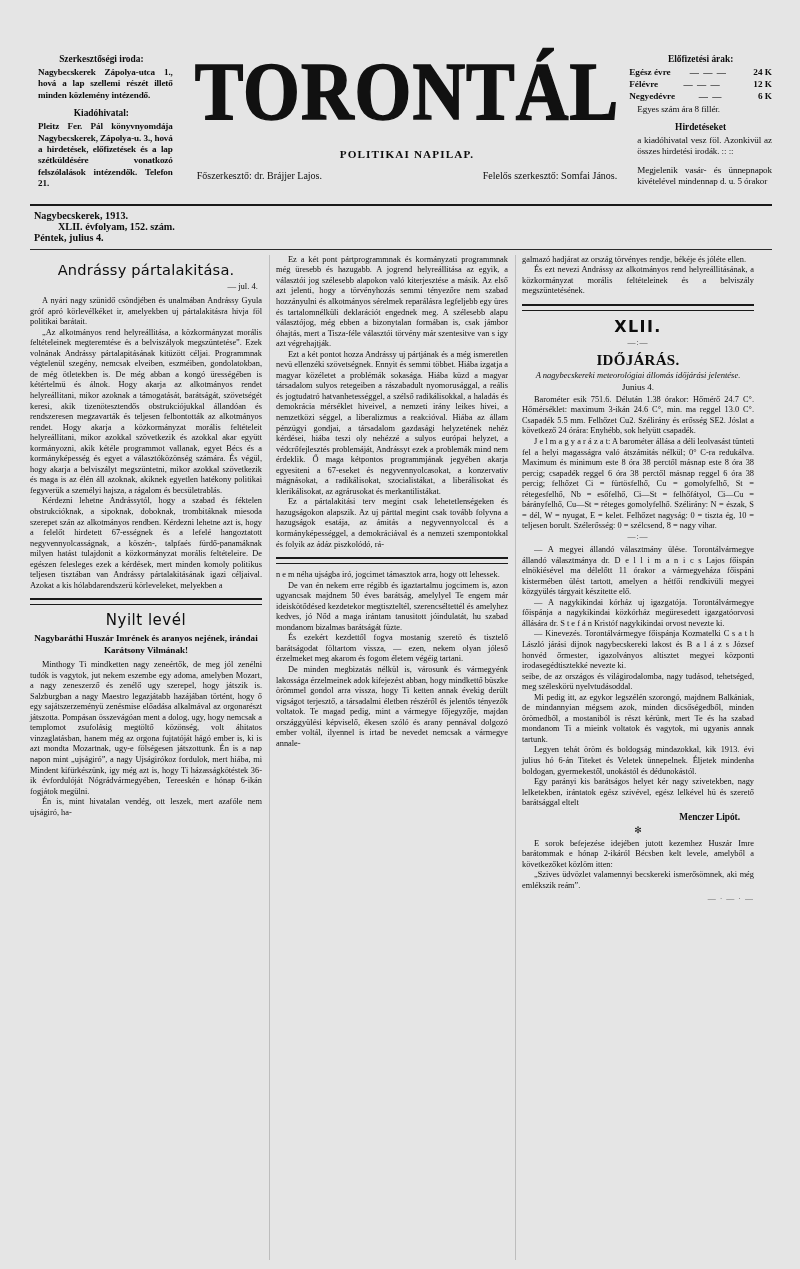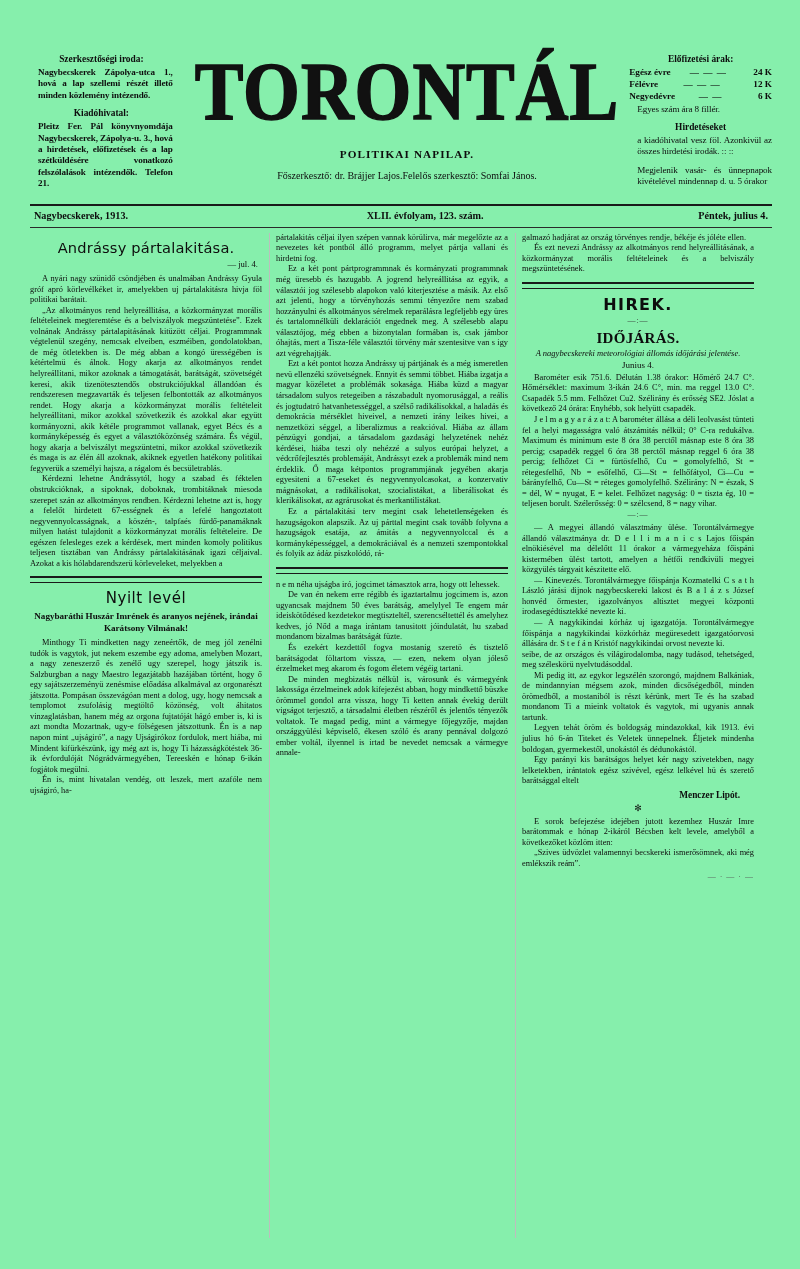--- a/index.html
+++ b/index.html
@@ -14,21 +14,21 @@
     font-family: "Liberation Serif", "DejaVu Serif", serif;
     color: #0d0d0d;
     position: relative;
     overflow: hidden;
   }
   .page {
     width: 800px;
     height: 1269px;
     box-sizing: border-box;
     padding: 52px 28px 10px 30px;
-    background: #86efac;
+    background: #e5e5e5;
     position: relative;
   }
 
   
   .masthead {
     display: flex;
     align-items: flex-start;
     justify-content: space-between;
     gap: 6px;
   }
@@ -82,21 +82,21 @@
     transform-origin: center top;
   }
   .logo-sub {
     margin-top: 26px;
     font-size: 11.2px;
     font-weight: bold;
     letter-spacing: 1.1px;
   }
   .editors {
     display: flex;
-    justify-content: center;
+    justify-content: space-between;
     margin-top: 10px;
     font-size: 10px;
     padding: 0 2px;
   }
 
   
   .rule-thick {
     border: 0;
     border-top: 2.2px solid #1a1a1a;
     margin: 7px 0 0 0;
@@ -105,20 +105,21 @@
     border: 0;
     border-top: 0.9px solid #2a2a2a;
     margin: 2px 0 0 0;
   }
   .dateline {
     display: flex;
     justify-content: space-between;
     font-size: 10.2px;
     font-weight: bold;
     padding: 4px 4px 4px 4px;
+    flex-direction: column;
   }
   .dateline .mid { margin-left: 24px; }
 
   
   .columns {
     display: flex;
     margin-top: 5px;
     height: 1005px;
   }
   .col {
@@ -285,21 +286,21 @@
       <p class="mast-p reg" style="margin-top:1px;">Egyes szám ára 8 fillér.</p>
       <div class="mast-h center">Hirdetéseket</div>
       <p class="mast-p reg">a kiadóhivatal vesz föl. Azonkivül az összes hirdetési irodák. :: ::</p>
       <p class="mast-p reg">Megjelenik vasár- és ünnepnapok kivételével mindennap d. u. 5 órakor</p>
     </div>
   </div>
 
   <hr class="rule-thick">
   <div class="dateline">
     <span>Nagybecskerek, 1913.</span>
-    <span class="mid">XLII. évfolyam, 123. szám.</span>
+    <span class="mid">XLII. évfolyam, 152. szám.</span>
     <span>Péntek, julius 4.</span>
   </div>
   <hr class="rule-thin">
 
   <div class="columns">
 
     <div class="col">
       <h1 class="art-title">Andrássy pártalakitása.</h1>
       <div class="art-date">— jul. 4.</div>
       <p>A nyári nagy szünidő csöndjében és unalmában Andrássy Gyula gróf apró körlevélkéket ir, amelyekben uj pártalakitásra hivja föl politikai barátait.</p>
@@ -310,21 +311,20 @@
 
       <h2 class="letter-title">Nyilt levél</h2>
       <div class="letter-to">Nagybaráthi Huszár Imrének és aranyos nejének, irándai Karátsony Vilmának!</div>
       <p>Minthogy Ti mindketten nagy zeneértők, de meg jól zenélni tudók is vagytok, jut nekem eszembe egy adoma, amelyben Mozart, a nagy zeneszerző és zenélő ugy szerepel, hogy játszik is. Salzburgban a nagy Maestro legazjátabb hazájában történt, hogy ő egy sajátszerzeményü zenésmise előadása alkalmával az orgonarészt játszotta. Pompásan összevágóan ment a dolog, ugy, hogy nemcsak a templomot zsufolásig megtöltő közönség, volt áhitatos vinzaglatásban, hanem még az orgona fujtatóját hágó ember is, ki is azt mondta Mozartnak, ugy-e fölségesen játszottunk. Én is a nap napon mint „ujságiró”, a nagy Ujságirókoz fordulok, mert hiába, mi Mindent kifürkészünk, igy még azt is, hogy Ti házasságkötéstek 36-ik évfordulóját Nógrádvármegyében, Tereeskén e hónap 6-ikán fogjátok megülni.</p>
       <p>Én is, mint hivatalan vendég, ott leszek, mert azafóle nem ujságiró, ha-</p>
     </div>
 
     <div class="col-sep"></div>
 
     <div class="col">
-      <p class="noind">pártalakitás céljai ilyen szépen vannak körülirva, már megelőzte az a nevezetes két pontból álló programm, melyet pártja vallani és hirdetni fog.</p>
       <p>Ez a két pont pártprogrammnak és kormányzati programmnak még üresebb és hazugabb. A jogrend helyreállitása az egyik, a választói jog szélesebb alapokon való kiterjesztése a másik. Az első azt jelenti, hogy a törvényhozás semmi tényezőre nem szabad hozzányulni és alkotmányos sérelmek reparálásra legfeljebb egy üres és tartalomnélküli deklarációt engednek meg. A szélesebb alapu választójog, még ebben a bizonytalan formában is, csak jámbor óhajtás, mert a Tisza-féle választói törvény már szentesitve van s igy azt végrehajtják.</p>
       <p>Ezt a két pontot hozza Andrássy uj pártjának és a még ismeretlen nevü ellenzéki szövetségnek. Ennyit és semmi többet. Hiába izgatja a magyar közéletet a problémák sokasága. Hiába küzd a magyar társadalom sulyos retegeiben a rászabadult nyomorusággal, a reális és jogtudatró hatvanhetességgel, a szélső radikálisokkal, a haladás és demokrácia mérséklet hiveivel, a nemzeti irány leikes hivei, a nemzetközi séggel, a liberalizmus a reakcióval. Hiába az állam pénzügyi gondjai, a társadalom gazdasági helyzetének nehéz kérdései, hiába teszi oly nehézzé a sulyos európai helyzet, a védcrőfejlesztés problemáját, Andrássyt ezek a problemák mind nem érdeklik. Ő maga kétpontos programmjának jegyében akarja egyesiteni a 67-eseket és negyvennyolcasokat, a konzervativ mágnásokat, a radikálisokat, szocialistákat, a liberálisokat és klerikálisokat, az agrárusokat és merkantilistákat.</p>
       <p>Ez a pártalakitási terv megint csak lehetetlenségeken és hazugságokon alapszik. Az uj párttal megint csak tovább folyvna a hazugságok esatája, az ámitás a negyvennyolccal és a kormányképességgel, a demokráciával és a nemzeti szempontokkal és folyik az ádáz piszkolódó, rá-</p>
 
       <div class="divider-2"></div>
 
       <p class="noind">n e m néha ujságba iró, jogcimet támasztok arra, hogy ott lehessek.</p>
       <p>De van én nekem erre régibb és igaztartalmu jogcimem is, azon ugyancsak majdnem 50 éves barátság, amelylyel Te engem már ideiskötődésed kezdetekor megtiszteltél, szerencséltettél és amelyhez kedves, jó Nőd a maga irántam tanusitott jóindulatát, hu szabad mondanom bizalmas barátságát füzte.</p>
       <p>És ezekért kezdettől fogva mostanig szeretö és tisztelő barátságodat föltartom vissza, — ezen, nekem olyan jóleső érzelmeket meg akarom és fogom életem végéig tartani.</p>
       <p>De minden megbizatás nélkül is, városunk és vármegyénk lakossága érzelmeinek adok kifejezést abban, hogy mindkettő büszke örömmel gondol arra vissza, hogy Ti ketten annak évekig derült vigságot terjesztő, a társadalmi életben részéről és jelentős tényezők voltatok. Te magad pedig, mint a vármegye főjegyzője, majdan országgyülési képviselő, ékesen szóló és arany pennával dolgozó ember voltál, ilyennel is irtad be nevedet nemcsak a vármegye annale-</p>
@@ -332,34 +332,34 @@
     </div>
 
     <div class="col-sep"></div>
 
     <div class="col">
       <p class="noind">galmazó hadjárat az ország törvényes rendje, békéje és jóléte ellen.</p>
       <p>És ezt nevezi Andrássy az alkotmányos rend helyreállitásának, a közkormányzat morális feltételeinek és a belviszály megszüntetésének.</p>
 
       <div class="divider-2"></div>
 
-      <h2 class="sec-title">HIREK.</h2>
+      <h2 class="sec-title">XLII.</h2>
       <div class="mini-rule">—:—</div>
 
       <h3 class="sub-title">IDŐJÁRÁS.</h3>
       <div class="sub-ital">A nagybecskereki meteorológiai állomás időjárási jelentése.</div>
       <div class="center-line">Junius 4.</div>
       <p>Barométer esik 751.6. Délután 1.38 órakor: Hőmérő 24.7 C°. Hőmérséklet: maximum 3-ikán 24.6 C°, min. ma reggel 13.0 C°. Csapadék 5.5 mm. Felhőzet Cu2. Szélirány és erősség SE2. Jóslat a következő 24 órára: Enyhébb, sok helyütt csapadék.</p>
       <p>J e l m a g y a r á z a t: A barométer állása a déli leolvasást tünteti fel a helyi magasságra való átszámitás nélkül; 0° C-ra redukálva. Maximum és minimum este 8 óra 38 perctől másnap este 8 óra 38 percig; csapadék reggel 6 óra 38 perctől másnap reggel 6 óra 38 percig; felhőzet Ci = fürtösfelhő, Cu = gomolyfelhő, St = rétegesfelhő, Nb = esőfelhő, Ci—St = felhőfátyol, Ci—Cu = bárányfelhő, Cu—St = réteges gomolyfelhő. Szélirány: N = észak, S = dél, W = nyugat, E = kelet. Felhőzet nagyság: 0 = tiszta ég, 10 = teljesen borult. Szélerősség: 0 = szélcsend, 8 = nagy vihar.</p>
 
       <div class="mini-rule">—:—</div>
 
       <p class="news-item"><span class="lead">— A megyei állandó választmány ülése.</span> <span>Torontálvármegye állandó választmánya dr. D e l l i m a n i c s Lajos főispán elnökiésével ma délelőtt 11 órakor a vármegyeháza főispáni kistermében ülést tartott, amelyen a hétfői rendkivüli megyei közgyülés tárgyait készitette elő.</span></p>
+      <p class="news-item"><span class="lead">— A nagykikindai kórház uj igazgatója.</span> <span>Torontálvármegye főispánja a nagykikindai közkórház megüresedett igazgatóorvosi állására dr. S t e f á n Kristóf nagykikindai orvost nevezte ki.</span></p>
       <p class="news-item"><span class="lead">— Kinevezés.</span> <span>Torontálvármegye főispánja Kozmatelki C s a t h László járási dijnok nagybecskereki lakost és B a l á z s József honvéd őrmester, igazolványos altisztet megyei központi irodasegédtisztekké nevezte ki.</span></p>
-      <p class="news-item"><span class="lead">— A nagykikindai kórház uj igazgatója.</span> <span>Torontálvármegye főispánja a nagykikindai közkórház megüresedett igazgatóorvosi állására dr. S t e f á n Kristóf nagykikindai orvost nevezte ki.</span></p>
 
       <p class="noind">seibe, de az országos és világirodalomba, nagy tudásod, tehetséged, meg széleskörü nyelvtudásoddal.</p>
       <p>Mi pedig itt, az egykor legszélén szorongó, majdnem Balkániak, de mindannyian mégsem azok, minden dicsőségedből, minden örömedből, a mostaniból is részt kérünk, mert Te és ha szabad mondanom Ti a mieink voltatok és vagytok, mi ugyanis annak tartunk.</p>
       <p>Legyen tehát öröm és boldogság mindazokkal, kik 1913. évi julius hó 6-án Titeket és Veletek ünnepelnek. Éljetek mindenha boldogan, gyermekestől, unokástól és dédunokástól.</p>
       <p>Egy parányi kis barátságos helyet kér nagy szivetekben, nagy lelketekben, irántatok egész szivével, egész lelkével hü és szerető barátsággal eltelt</p>
 
       <div class="signature">Menczer Lipót.</div>
       <div class="asterisk">✻</div>
 
       <p>E sorok befejezése idejében jutott kezemhez Huszár Imre barátommak e hónap 2-ikáról Bécsben kelt levele, amelyből a következőket közlöm itten:</p>

